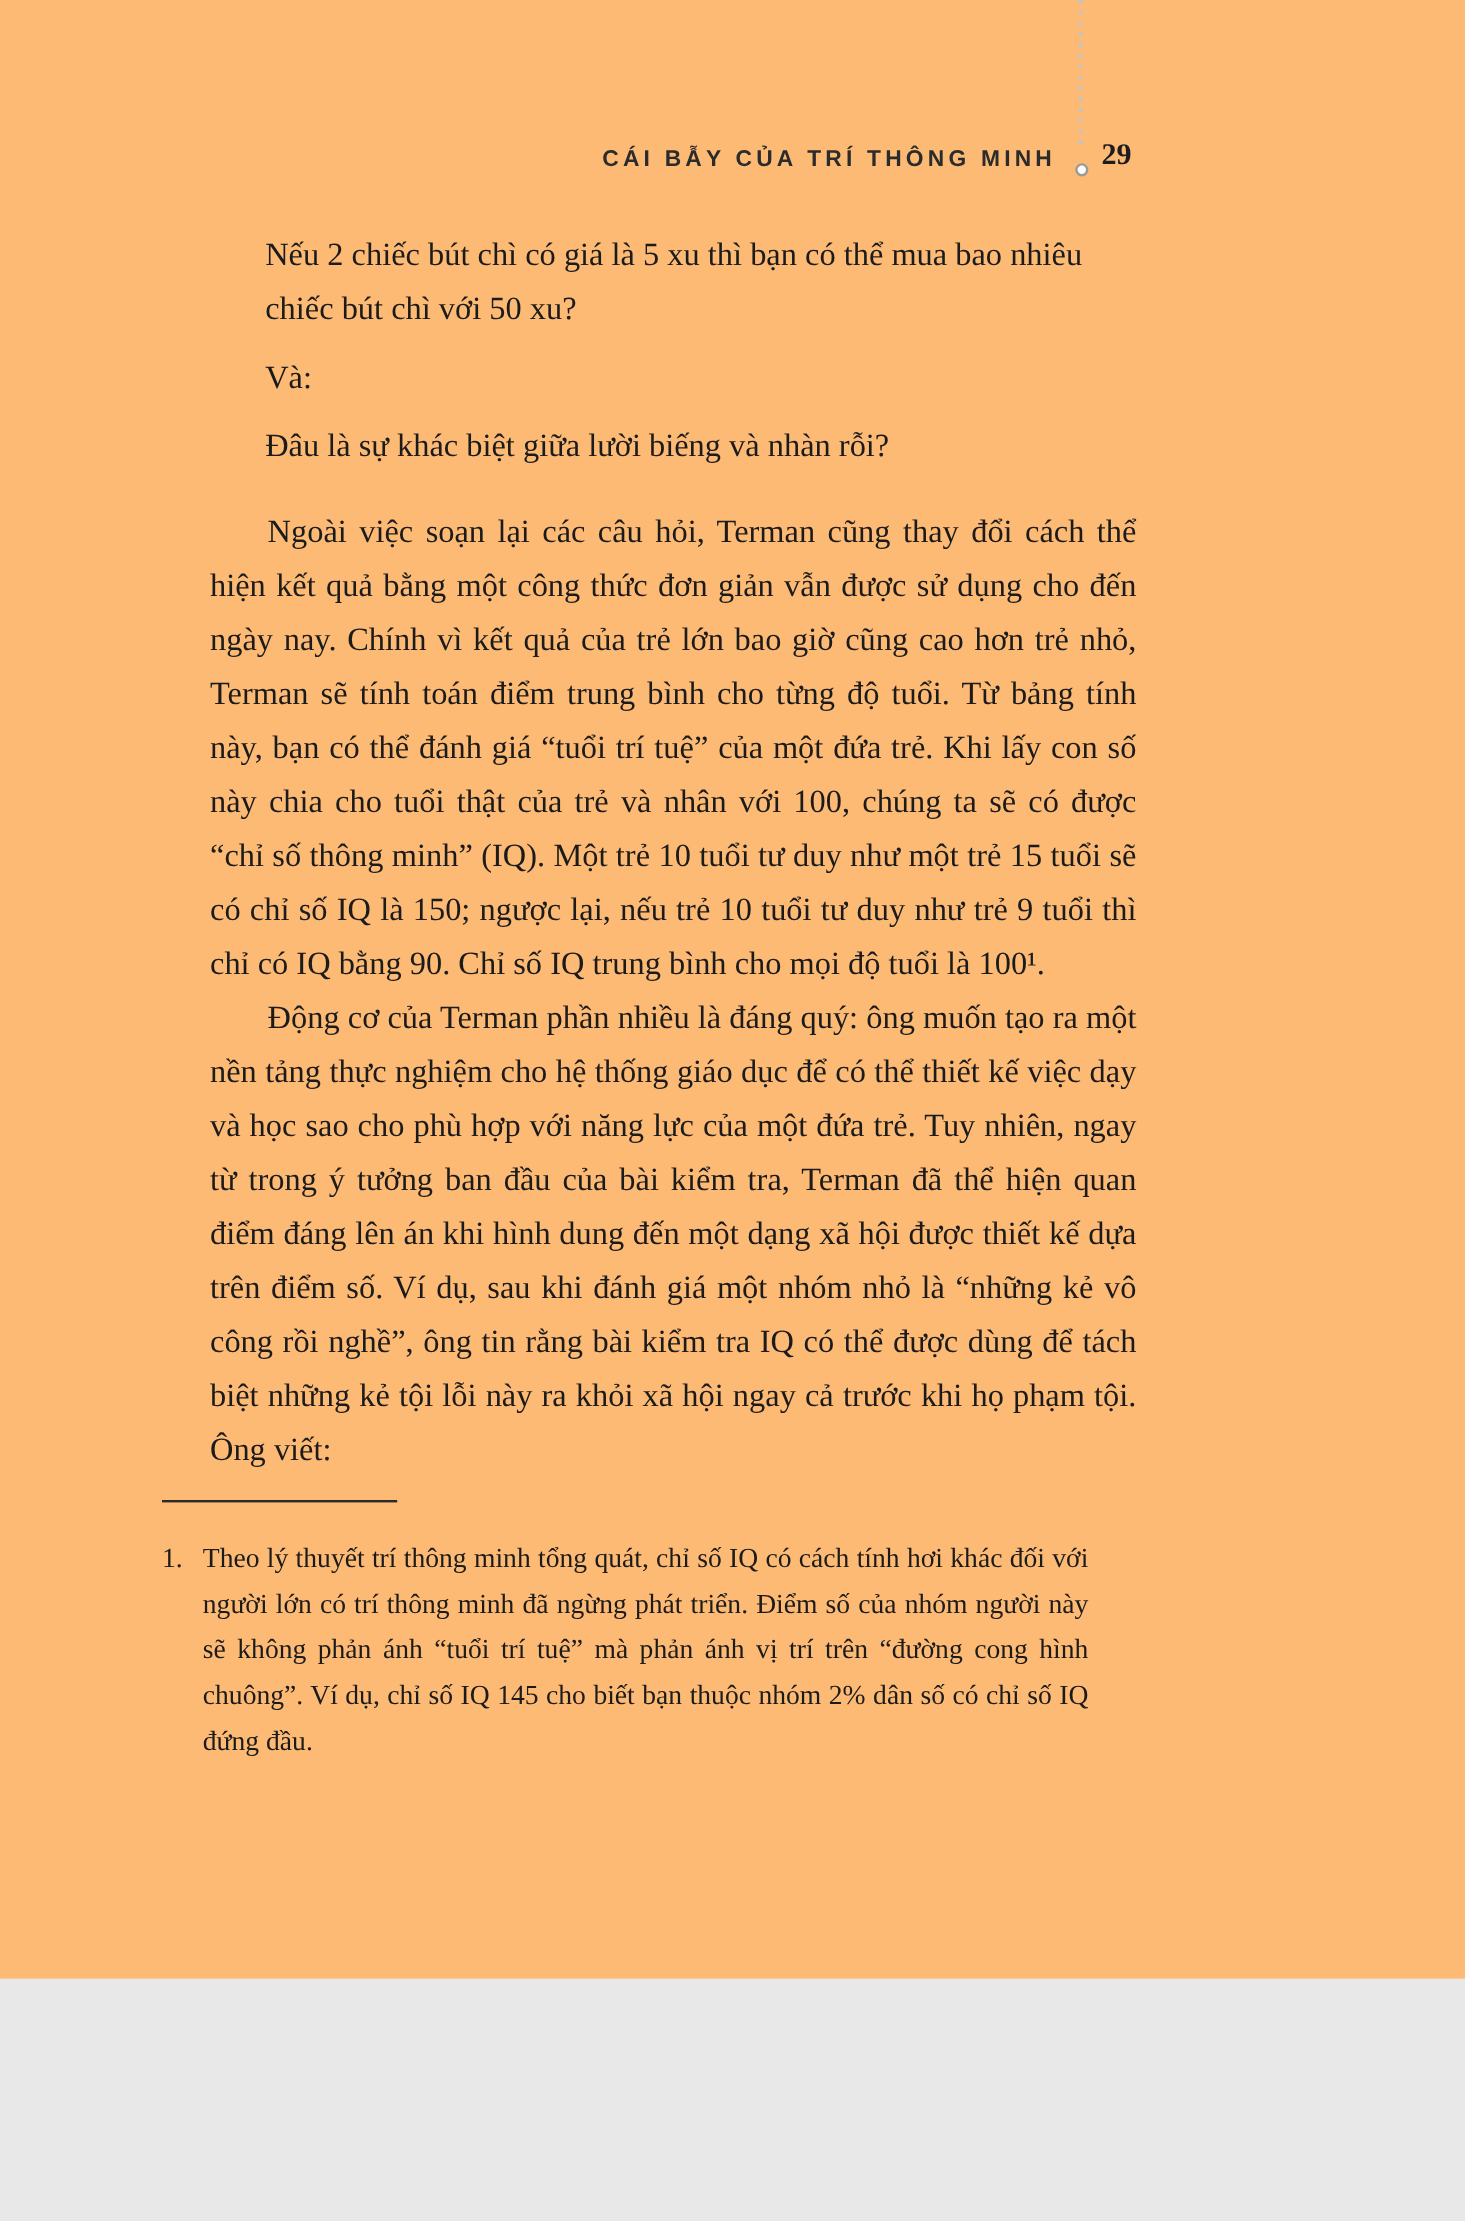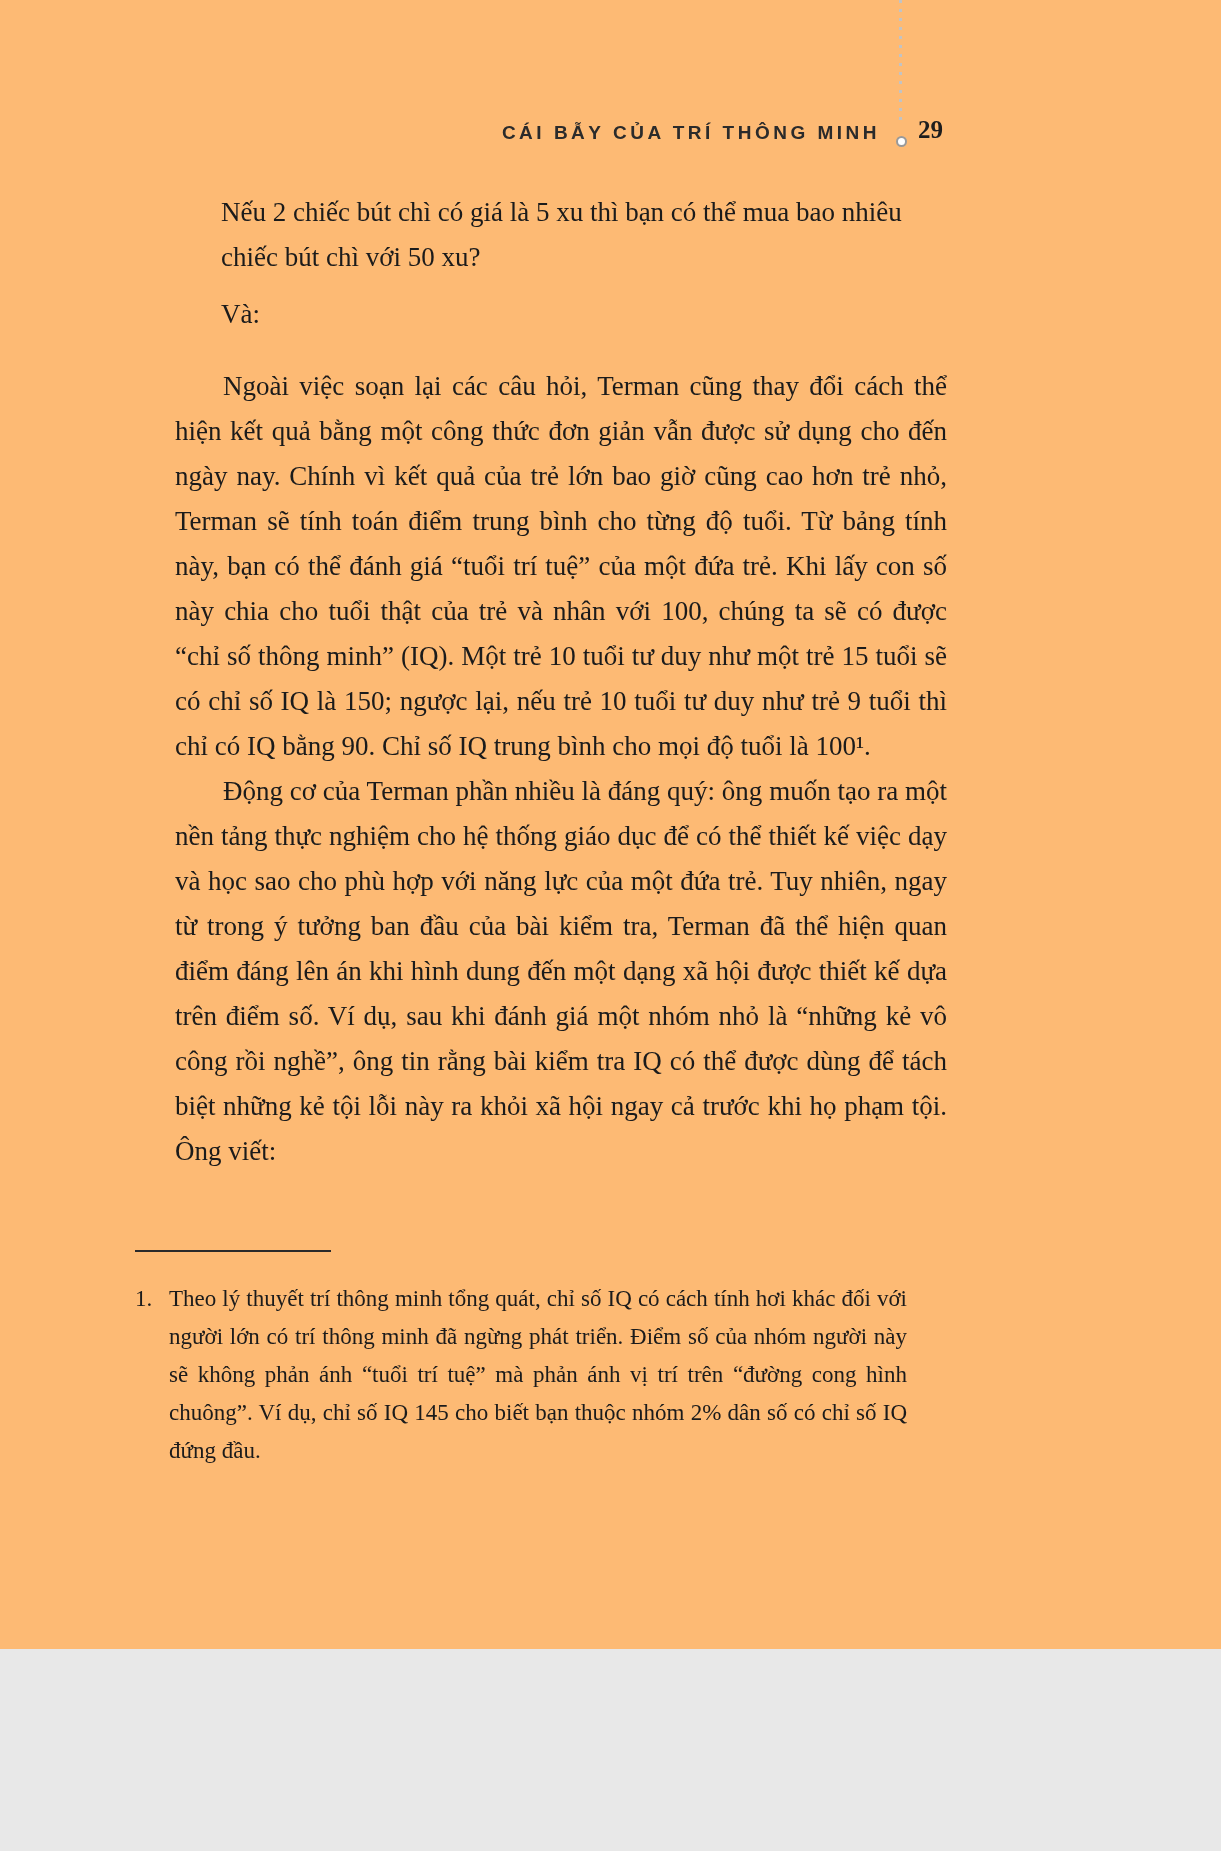--- a/index.html
+++ b/index.html
@@ -116,20 +116,21 @@
 
   <header class="running-head">
     <span>CÁI BẪY CỦA TRÍ THÔNG MINH</span>
   </header>
 
   <div class="page-number">29</div>
 
   <main class="content">
     <p class="quote">Nếu 2 chiếc bút chì có giá là 5 xu thì bạn có thể mua bao nhiêu chiếc bút chì với 50 xu?</p>
     <p class="quote">Và:</p>
+    <p class="quote">Đâu là sự khác biệt giữa lười biếng và nhàn rỗi?</p>
 
     <p class="para first">Ngoài việc soạn lại các câu hỏi, Terman cũng thay đổi cách thể hiện kết quả bằng một công thức đơn giản vẫn được sử dụng cho đến ngày nay. Chính vì kết quả của trẻ lớn bao giờ cũng cao hơn trẻ nhỏ, Terman sẽ tính toán điểm trung bình cho từng độ tuổi. Từ bảng tính này, bạn có thể đánh giá “tuổi trí tuệ” của một đứa trẻ. Khi lấy con số này chia cho tuổi thật của trẻ và nhân với 100, chúng ta sẽ có được “chỉ số thông minh” (IQ). Một trẻ 10 tuổi tư duy như một trẻ 15 tuổi sẽ có chỉ số IQ là 150; ngược lại, nếu trẻ 10 tuổi tư duy như trẻ 9 tuổi thì chỉ có IQ bằng 90. Chỉ số IQ trung bình cho mọi độ tuổi là 100¹.</p>
 
     <p class="para">Động cơ của Terman phần nhiều là đáng quý: ông muốn tạo ra một nền tảng thực nghiệm cho hệ thống giáo dục để có thể thiết kế việc dạy và học sao cho phù hợp với năng lực của một đứa trẻ. Tuy nhiên, ngay từ trong ý tưởng ban đầu của bài kiểm tra, Terman đã thể hiện quan điểm đáng lên án khi hình dung đến một dạng xã hội được thiết kế dựa trên điểm số. Ví dụ, sau khi đánh giá một nhóm nhỏ là “những kẻ vô công rồi nghề”, ông tin rằng bài kiểm tra IQ có thể được dùng để tách biệt những kẻ tội lỗi này ra khỏi xã hội ngay cả trước khi họ phạm tội. Ông viết:</p>
   </main>
 
   <div class="footnote-area">
     <div class="footnote-rule"></div>
     <div class="footnote">
       <span class="fn-num">1.</span>

